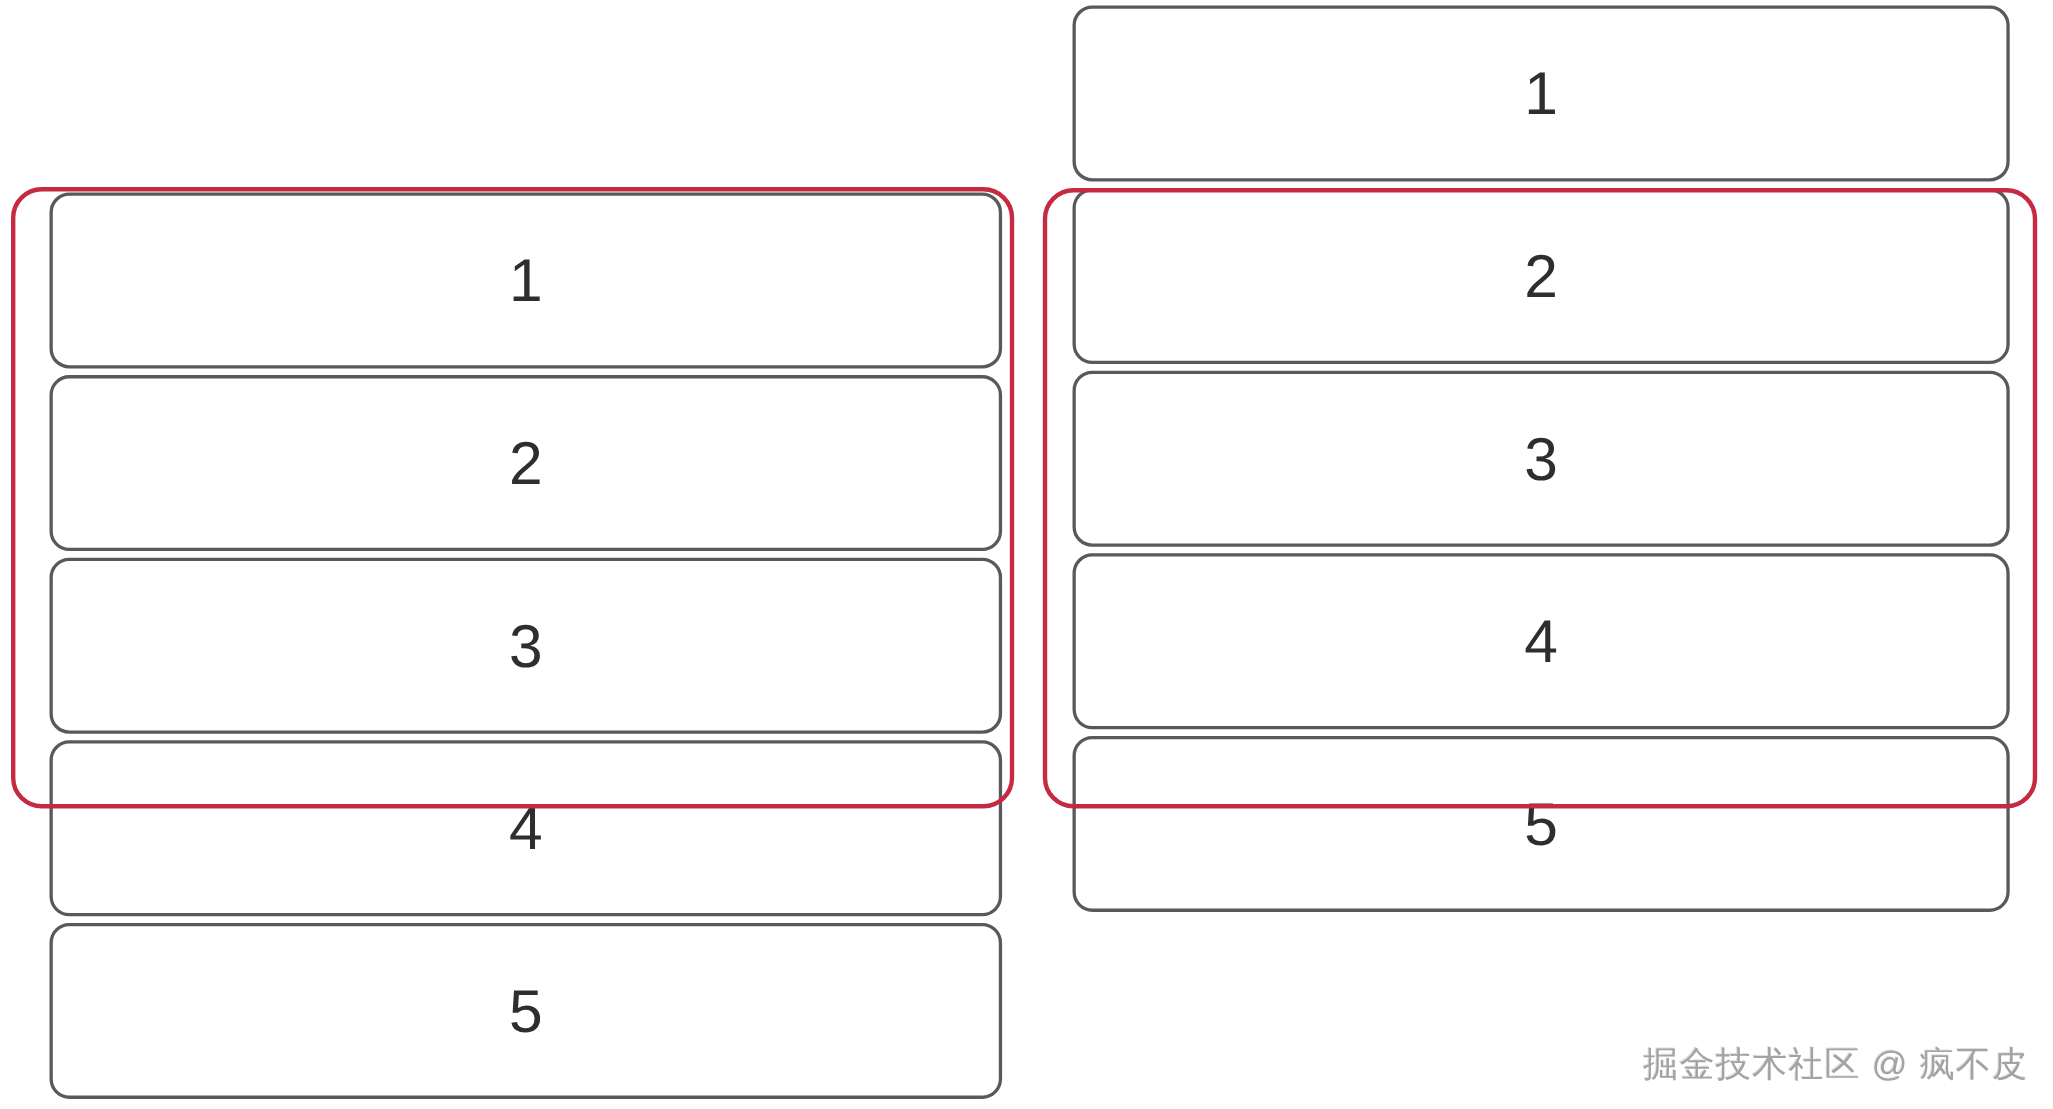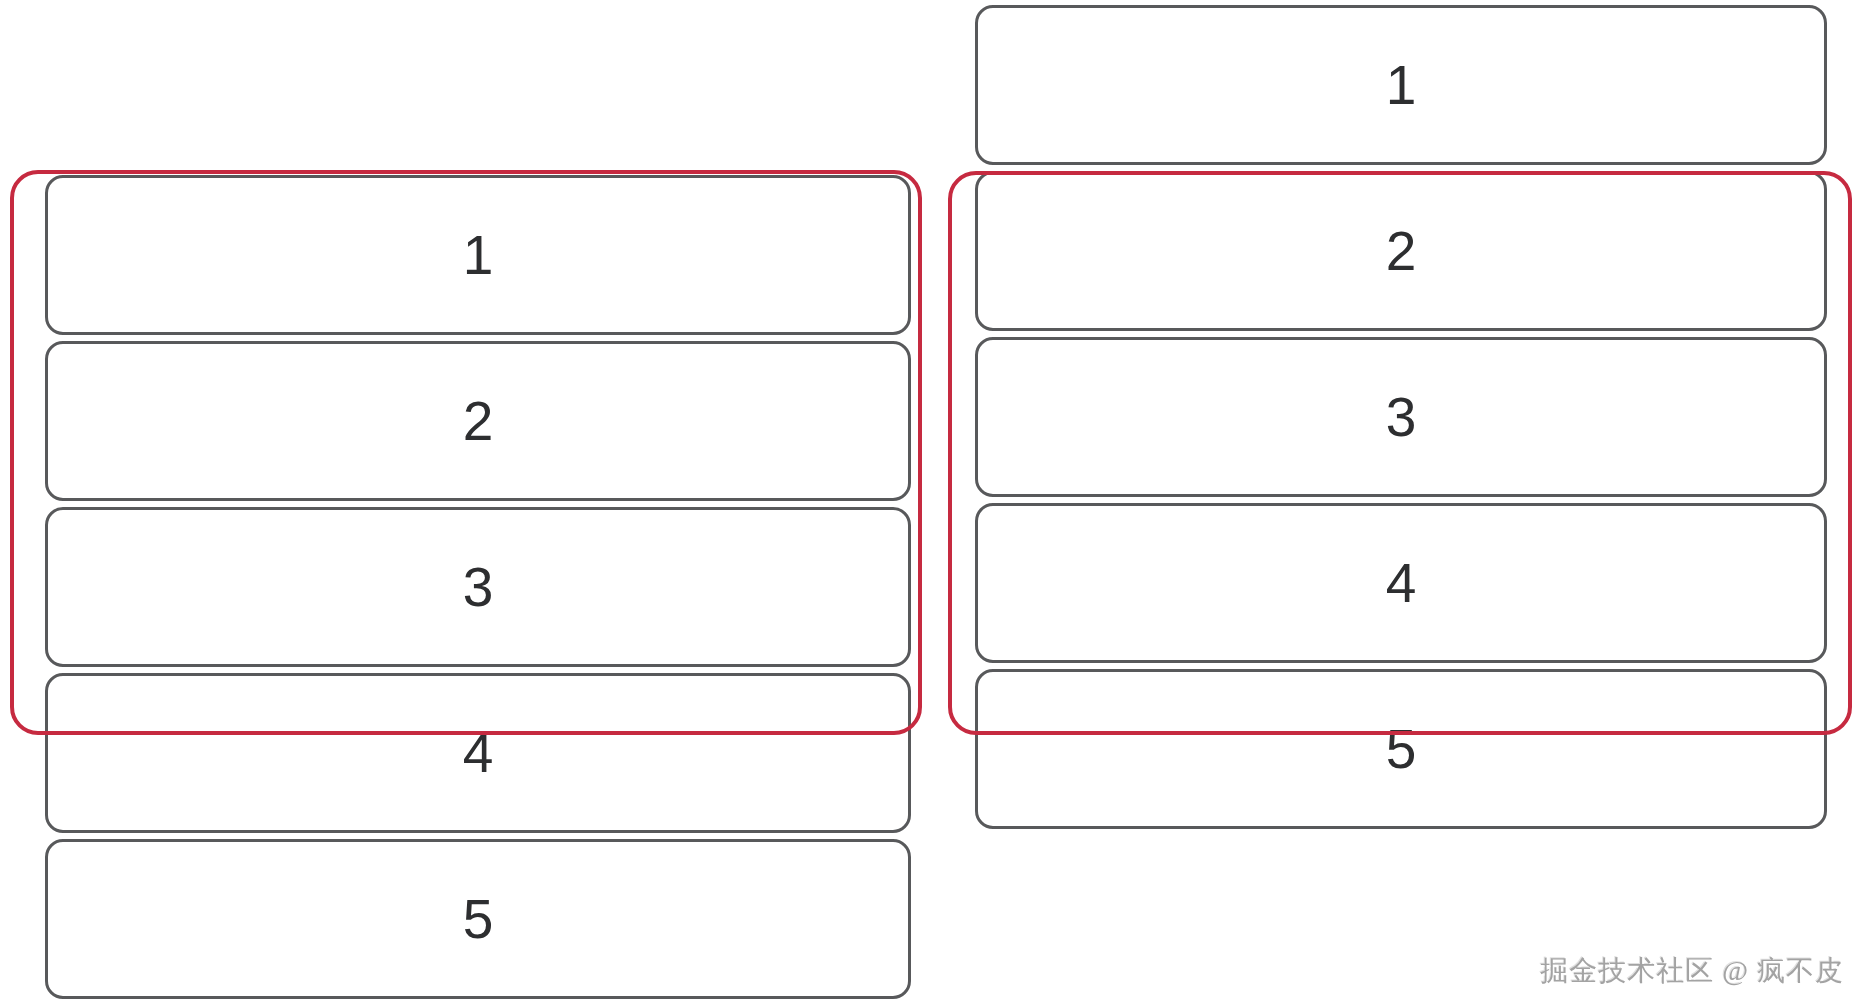--- a/index.html
+++ b/index.html
@@ -60,26 +60,25 @@
   .viewport-right {
     left: 948px;
     top: 171px;
     width: 904px;
     height: 564px;
   }
   .watermark {
     position: absolute;
     right: 22px;
     bottom: 18px;
-    font-size: 28px;
+    font-size: 32px;
     letter-spacing: 1px;
     color: var(--watermark_color, #a3a3a3);
     text-shadow: 2px 2px 1px rgba(255,255,255,0.95), -1px -1px 0 rgba(130,130,130,0.25);
     z-index: 6;
-    font-family: Liberation Serif, serif;
   }
 </style>
 </head>
 <body>
 
 <div class="canvas">
 
   <div class="list list-left">
     <div class="list-item">1</div>
     <div class="list-item">2</div>

